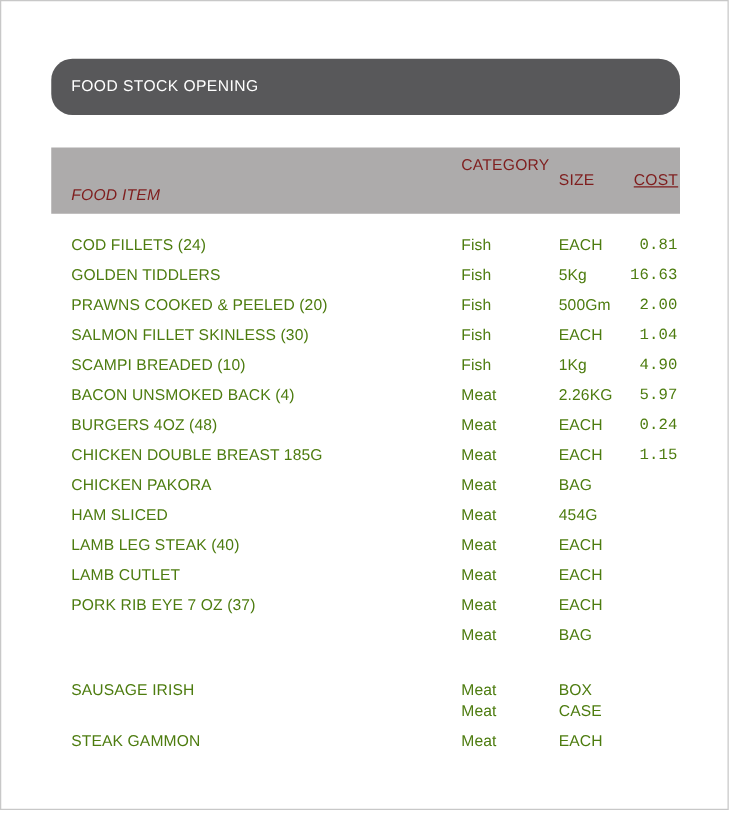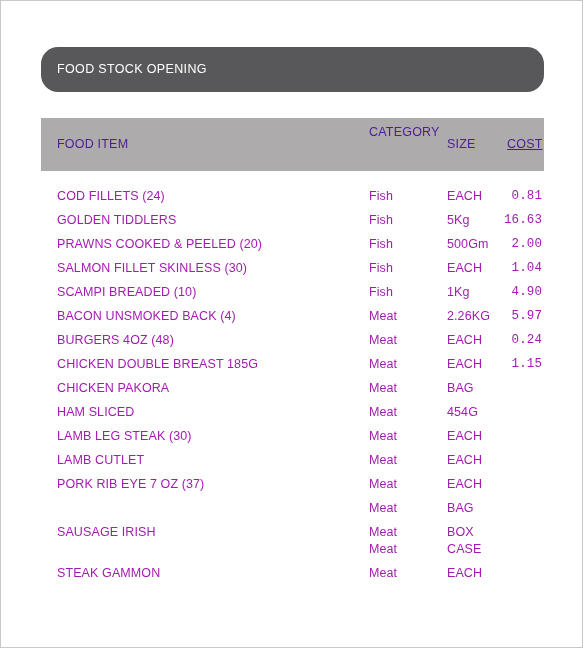--- a/index.html
+++ b/index.html
@@ -52,27 +52,28 @@
     position: absolute;
     left: 40px;
     top: 117px;
     width: 503px;
     height: 53px;
     background: #adabab;
     box-sizing: border-box;
   }
   .header-band .hcell {
     position: absolute;
-    color: #4c1d95;
+    color: #7f1d1d;
     font-size: 12.5px;
     letter-spacing: 0.2px;
   }
   .hcell-food {
     left: 16px;
-    top: 19px;
+    top: 31px;
+    font-style: italic;
   }
   .hcell-category {
     left: 328px;
     top: 6px;
     width: 58px;
     line-height: 17px;
   }
   .hcell-size {
     left: 406px;
     top: 19px;
@@ -87,25 +88,26 @@
   .rows {
     position: absolute;
     left: 40px;
     top: 188px;
     width: 503px;
   }
   .row {
     position: relative;
     height: 24px;
     font-size: 12.5px;
-    color: #a21caf;
+    color: #4d7c0f;
     letter-spacing: 0.1px;
   }
   .row.tight {
     height: 17px;
+    margin-top: 20px;
   }
   .row .c-item {
     position: absolute;
     left: 16px;
     top: 0;
     white-space: nowrap;
   }
   .row .c-category {
     position: absolute;
     left: 328px;
@@ -199,21 +201,21 @@
         <div class="c-size">BAG</div>
         <div class="c-cost"></div>
       </div>
       <div class="row">
         <div class="c-item">HAM SLICED</div>
         <div class="c-category">Meat</div>
         <div class="c-size">454G</div>
         <div class="c-cost"></div>
       </div>
       <div class="row">
-        <div class="c-item">LAMB LEG STEAK (30)</div>
+        <div class="c-item">LAMB LEG STEAK (40)</div>
         <div class="c-category">Meat</div>
         <div class="c-size">EACH</div>
         <div class="c-cost"></div>
       </div>
       <div class="row">
         <div class="c-item">LAMB CUTLET</div>
         <div class="c-category">Meat</div>
         <div class="c-size">EACH</div>
         <div class="c-cost"></div>
       </div>

